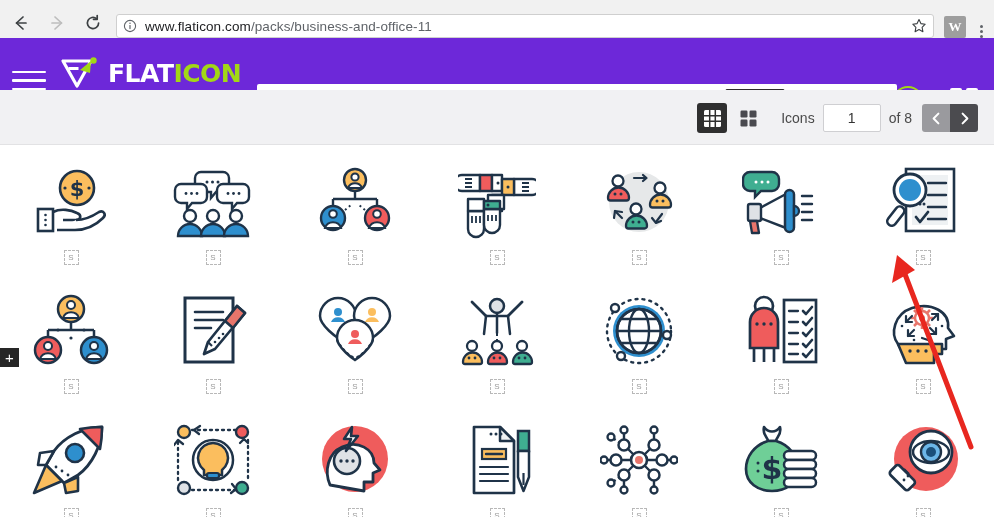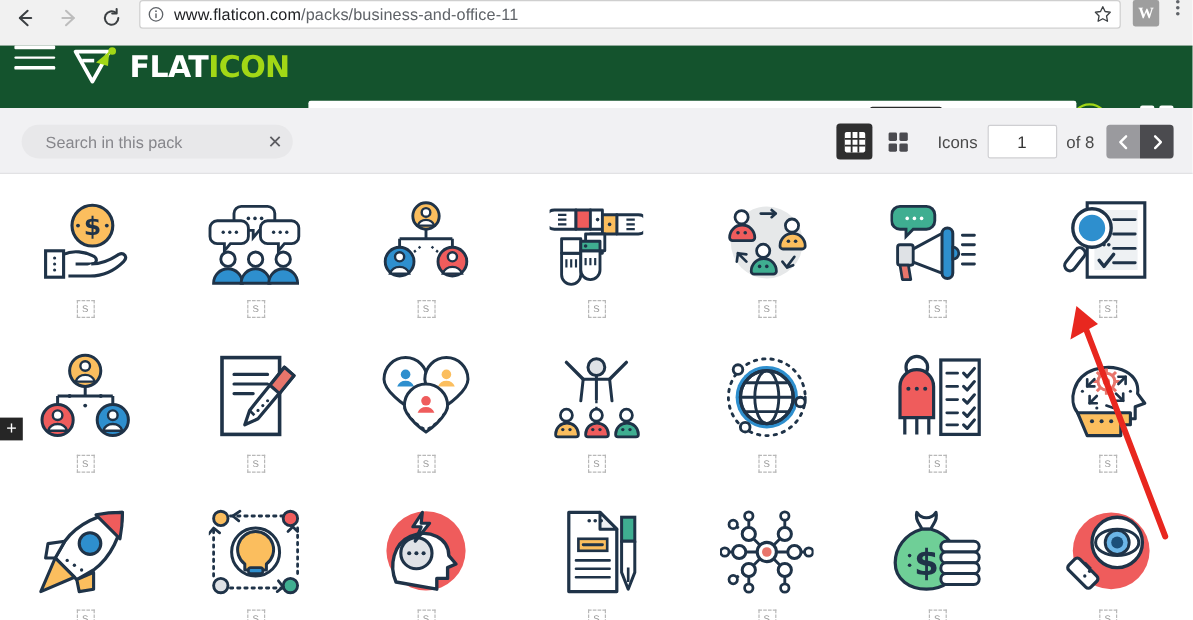--- a/index.html
+++ b/index.html
@@ -7,21 +7,21 @@
     width:994px;height:517px;overflow:hidden;
     font-family:"Liberation Sans",sans-serif;
     background:#ffffff;
     -webkit-font-smoothing:antialiased;
   }
   .page{position:relative;width:994px;height:517px;overflow:hidden;background:#fff;}
 
   
   .browser-bar{
     position:absolute;left:0;top:0;width:994px;height:38px;
-    background:#f1f1f1;display:flex;align-items:flex-start;
+    background:#f1f1f1;display:flex;align-items:flex-end;
     border-bottom:1px solid #d4d4d4;
   }
   .nav-btn{
     width:30px;height:30px;margin-left:6px;display:flex;align-items:center;justify-content:center;
     border-radius:50%;flex:0 0 auto;
   }
   .nav-btn svg{display:block;}
   .omnibox{
     flex:1 1 auto;height:24px;margin:0 10px 0 8px;
     background:#fff;border:1px solid #cfcfcf;border-radius:3px;
@@ -40,21 +40,21 @@
     color:#fff;font-size:13px;font-weight:bold;display:flex;align-items:center;justify-content:center;
     margin-right:6px;font-family:"Liberation Serif",serif;
   }
   .kebab{flex:0 0 auto;width:18px;margin-right:4px;display:flex;flex-direction:column;
     align-items:center;justify-content:center;gap:2px;}
   .kebab i{display:block;width:3px;height:3px;border-radius:50%;background:#5f6368;}
 
   
   .site-header{
     position:absolute;left:0;top:38px;width:994px;height:52px;
-    background:#14532d;display:flex;align-items:flex-start;
+    background:#6d28d9;display:flex;align-items:flex-end;
   }
   .hamburger{width:34px;margin-left:12px;display:flex;flex-direction:column;gap:6px;flex:0 0 auto;cursor:pointer;}
   .hamburger i{display:block;height:2.5px;background:#fff;border-radius:1px;}
   .logo{display:flex;align-items:center;margin-left:14px;flex:0 0 auto;cursor:pointer;}
   .logo-mark{margin-right:8px;display:block;}
   .logo-text{font-size:25px;font-weight:bold;letter-spacing:-0.5px;font-family:"DejaVu Sans",sans-serif;}
   .logo-text .w{color:#ffffff;}
   .logo-text .g{color:#a2d716;}
 
   .searchwrap{
@@ -234,28 +234,20 @@
     <div class="grid-toggle">
       <i></i>
         <i></i>
         <i></i>
         <i></i>
     </div>
   </div>
 
   <div class="subbar"></div>
 
-  <div class="packsearch">
-    <svg width="15" height="15" viewBox="0 0 15 15">
-      <circle cx="6.3" cy="6.3" r="4.4" fill="none" stroke="#5c5c61" stroke-width="1.5"></circle>
-      <path d="M9.6 9.6 L13.4 13.4" stroke="#5c5c61" stroke-width="1.6" stroke-linecap="round"></path>
-    </svg>
-    <input class="ps-input" type="text" placeholder="Search in this pack" style="">
-    <span class="ps-clear">✕</span>
-  </div>
 
   <div class="viewbtns">
     <div class="vb active">
       <svg width="19" height="19" viewBox="0 0 19 19">
         <rect x="1" y="1" width="17" height="17" rx="1.5" fill="#ffffff"></rect>
         <g stroke="#2f2f2f" stroke-width="1.5">
           <path d="M6.7 1 L6.7 18 M12.3 1 L12.3 18 M1 6.7 L18 6.7 M1 12.3 L18 12.3"></path>
         </g>
       </svg>
     </div>

